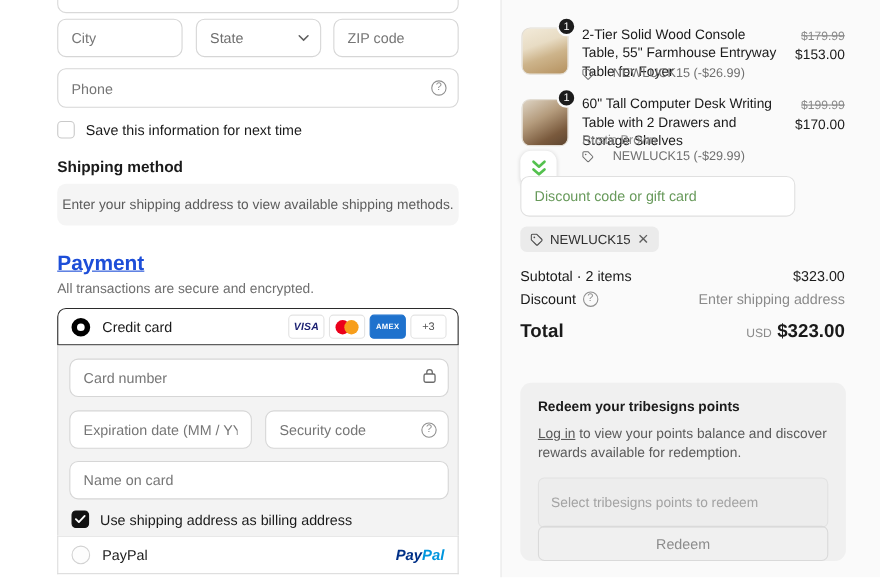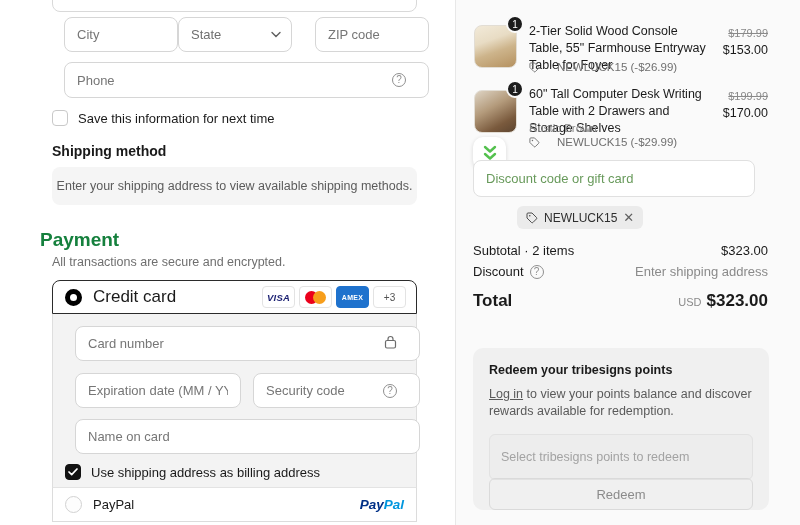--- a/index.html
+++ b/index.html
@@ -3,49 +3,49 @@
 <meta charset="utf-8">
 <style>
   * { margin:0; padding:0; box-sizing:border-box; }
   html,body { width:800px; height:525px; font-family:"Liberation Sans", sans-serif; background:#fff; }
   .page { position:relative; width:800px; height:525px; overflow:hidden; }
 
   
   .left-col { position:absolute; left:0; top:0; width:455px; height:525px; background:#fff; overflow:hidden; }
   .right-col { position:absolute; left:455px; top:0; width:345px; height:525px; background:#fafafa; border-left:1px solid #e8e8e8; overflow:hidden; }
   .field-wrap { position:absolute; }
-  .field-wrap input { background:#fff; border:1px solid #d6d6d6; border-radius:8px; font-size:13px; padding:0 12px; width:100%; height:100%; outline:none; font-family:"Liberation Sans", sans-serif;margin-left:12px; }
+  .field-wrap input { background:#fff; border:1px solid #d6d6d6; border-radius:8px; font-size:13px; padding:0 12px; width:100%; height:100%; outline:none; font-family:"Liberation Sans", sans-serif; }
   input::placeholder { color:#767676; opacity:1; }
 
   .qmark { display:inline-flex; align-items:center; justify-content:center; width:14px; height:14px; border:1px solid #8f8f8f; border-radius:50%; font-size:10px; color:#8f8f8f; line-height:1; }
   .icon-right { position:absolute; right:11px; top:50%; transform:translateY(-50%); }
 
   
   .partial-top-field { position:absolute; left:52px; top:-26px; width:365px; height:38px; border:1px solid #d9d9d9; border-radius:8px; background:#fff; }
 
   
   .select-box { position:absolute; background:#fff; border:1px solid #d6d6d6; border-radius:8px; display:flex; align-items:center; justify-content:space-between; padding:0 10px 0 12px; font-size:13px; color:#6f6f6f; cursor:pointer; }
 
   
   .check-row { position:absolute; display:flex; align-items:center; gap:10px; font-size:13px; color:#1a1a1a; }
   .cb { width:16px; height:16px; border:1px solid #c9c9c9; border-radius:4px; background:#fff; flex:0 0 auto; }
   .cb.checked { background:#121212; border-color:#121212; display:flex; align-items:center; justify-content:center; }
 
   .section-h { position:absolute; left:52px; font-size:14px; font-weight:700; color:#1a1a1a; }
-  .big-h { position:absolute; left:40px; font-size:19px; font-weight:700; color:#15803d; }
+  .big-h { position:absolute; left:52px; font-size:19px; font-weight:700; color:#1d4ed8;text-decoration:underline; }
   .sub-note { position:absolute; left:52px; font-size:12.5px; color:#6f6f6f;text-align:right; }
 
   .ship-empty { position:absolute; left:52px; top:167px; width:365px; height:38px; background:#f5f5f5; border-radius:8px; display:flex; align-items:center; justify-content:center; font-size:12.5px; color:#5b5b5b; }
 
   
   .pay-group { position:absolute; left:52px; top:280px; width:365px; }
   .cc-header { position:relative; height:34px; background:#fff; border:1.5px solid #2b2b2b; border-radius:8px 8px 0 0; display:flex; align-items:center; padding:0 10px 0 12px; }
   .radio-on { width:17px; height:17px; border-radius:50%; border:5.5px solid #000; background:#fff; flex:0 0 auto; }
   .radio-off { width:17px; height:17px; border-radius:50%; border:1px solid #d2d2d2; background:#fdfdfd; flex:0 0 auto; }
-  .cc-label { font-size:17px; color:#1a1a1a; margin-left:11px; }
+  .cc-label { font-size:13px; color:#1a1a1a; margin-left:11px; }
   .brand-strip { margin-left:auto; display:flex; gap:4px; align-items:center; }
   .brand { width:33px; height:22px; border-radius:4px; display:flex; align-items:center; justify-content:center; background:#fff; border:1px solid #e3e3e3; }
   .brand.visa span { font-size:9.5px; font-weight:700; font-style:italic; color:#1a1f71; letter-spacing:.2px; }
   .brand.amex { background:#1f72cd; border-color:#1f72cd; }
   .brand.amex span { font-size:7px; font-weight:700; color:#fff; letter-spacing:.3px; }
   .brand.plus span { font-size:10px; color:#525252; }
   .mc-c { width:13px; height:13px; border-radius:50%; }
   .mc-red { background:#eb001b; margin-right:-5px; }
   .mc-org { background:#f79e1b; }
 
@@ -60,21 +60,21 @@
   .img2 { background:linear-gradient(150deg,#ded4c4 0%,#b49b7c 40%,#7a5a3d 75%,#5d4530 100%); }
   .qty-badge { position:absolute; width:18px; height:18px; border-radius:50%; background:#1c1c1c; border:2px solid #fafafa; color:#fff; font-size:10px; display:flex; align-items:center; justify-content:center; }
   .prod-title { position:absolute; left:528px; width:178px; font-size:12.5px; line-height:17px; color:#1a1a1a; }
   .prod-variant { position:absolute; left:528px; font-size:11.5px; color:#8a8a8a; }
   .prod-tag { position:absolute; left:528px; display:flex; align-items:center; gap:17px; font-size:11.5px; color:#6f6f6f; }
   .price-orig { position:absolute; right:32px; font-size:11px; color:#8a8a8a; text-decoration:line-through; }
   .price-cur { position:absolute; right:32px; font-size:12.5px; color:#1a1a1a; }
 
   .more-btn { position:absolute; left:472px; top:137px; width:33px; height:33px; background:#fff; border-radius:10px; box-shadow:0 1px 4px rgba(0,0,0,.14); display:flex; flex-direction:column; align-items:center; justify-content:center; cursor:pointer; }
 
-  .discount-input-wrap { position:absolute; left:472px; top:160px; width:282px; height:37px; }
+  .discount-input-wrap { position:absolute; left:472px; top:160px; width:250px; height:37px; }
   .discount-input-wrap input { width:100%; height:100%; border:1px solid #e0e0e0; border-radius:8px; padding:0 12px; font-size:13px; outline:none; background:#fff; font-family:"Liberation Sans", sans-serif; }
   .discount-input-wrap input::placeholder { color:#689a5b; opacity:1; }
   .apply-btn { position:absolute; left:719px; top:160px; width:49px; height:37px; background:#ececec; border:none; border-radius:8px; font-size:13px; color:#8c8c8c; cursor:pointer; font-family:"Liberation Sans", sans-serif; }
 
   .chip { position:absolute; left:472px; top:206px; height:23px; background:#ebebeb; border-radius:6px; display:flex; align-items:center; gap:6px; padding:0 9px; font-size:12px; color:#2e2e2e; }
   .chip .x { color:#5f5f5f; font-size:13px; cursor:pointer; line-height:1; }
 
   .sum-row { position:absolute; left:472px; right:32px; display:flex; justify-content:space-between; align-items:center; font-size:13px; color:#1a1a1a; }
   .sum-muted { color:#8a8a8a; }
   .total-label { font-size:17px; font-weight:700; color:#1a1a1a; }
@@ -227,21 +227,21 @@
       <svg width="14" height="18" viewBox="0 0 14 18">
         <path d="M2 2 L7 6.5 L12 2" fill="none" stroke="#54c14e" stroke-width="2.4" stroke-linecap="round" stroke-linejoin="round"></path>
         <path d="M2 9 L7 13.5 L12 9" fill="none" stroke="#54c14e" stroke-width="2.4" stroke-linecap="round" stroke-linejoin="round"></path>
       </svg>
     </div>
 
     <div class="discount-input-wrap" style="left:17px;">
       <input type="text" placeholder="Discount code or gift card" style="">
     </div>
 
-    <div class="chip" style="left:17px;margin-left:44px;">
+    <div class="chip" style="left:17px;">
       <svg width="12" height="12" viewBox="0 0 24 24">
           <path d="M12 2 L21 11 a2 2 0 0 1 0 2.8 L13.8 21 a2 2 0 0 1 -2.8 0 L2 12 V4 a2 2 0 0 1 2 -2 Z" fill="none" stroke="#4d4d4d" stroke-width="2"></path>
           <circle cx="7.5" cy="7.5" r="1.6" fill="#4d4d4d"></circle>
         </svg>
       <span>NEWLUCK15</span>
       <span class="x">✕</span>
     </div>
 
     <div class="sum-row" style="top:243px; left:17px;">
       <span>Subtotal · 2 items</span>

